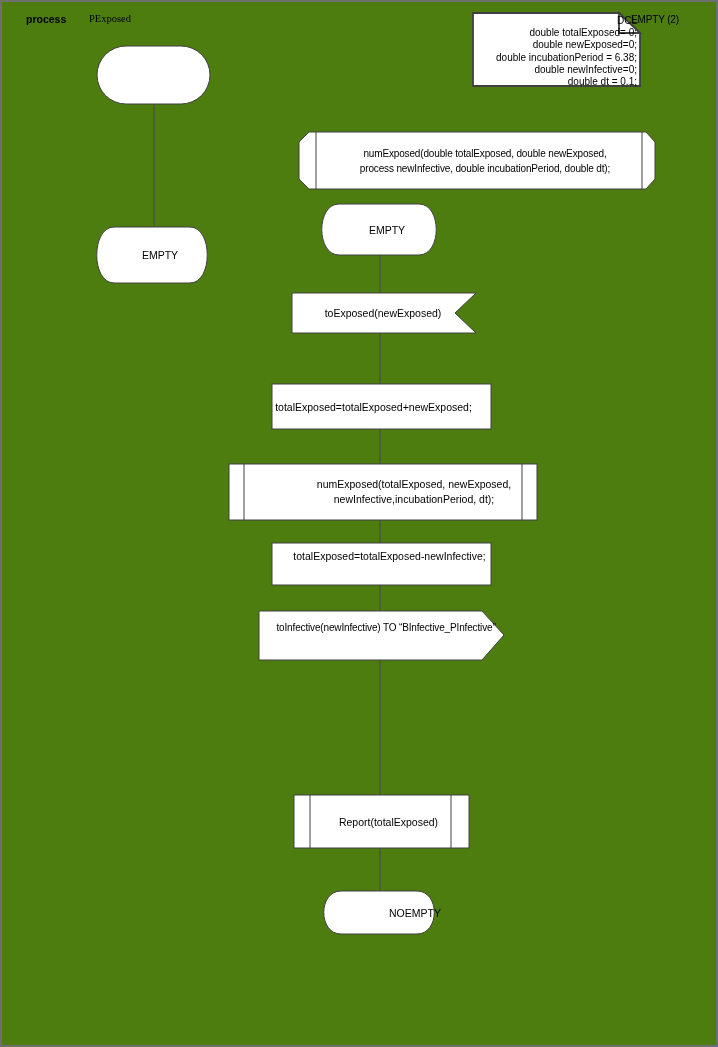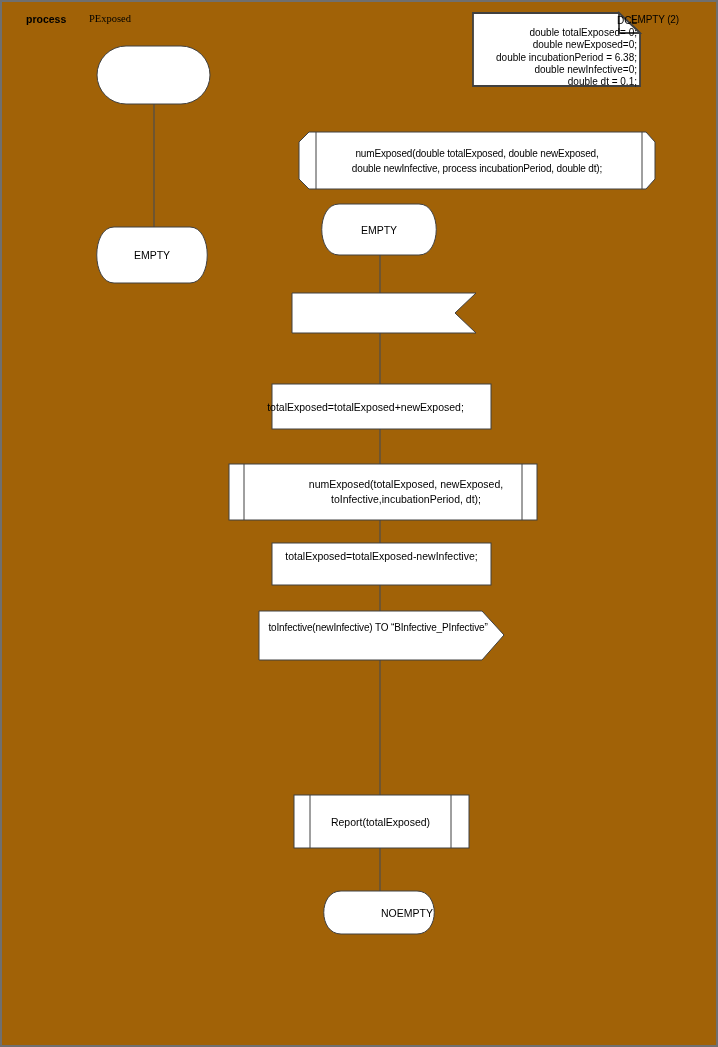--- a/index.html
+++ b/index.html
@@ -1,38 +1,39 @@
 <!DOCTYPE html>
 <html><head>
 <meta charset="utf-8">
 <style>
   html,body{margin:0;padding:0;background:#fff;}
   .canvas{
     position:relative;
     width:718px;height:1047px;
     box-sizing:border-box;
-    background:#a16207;
+    background:#4d7c0f;
     border:2px solid #6f6f6f;
     font-family:"Liberation Sans", sans-serif;
     color:#000;
     overflow:hidden;
   }
   .diagram-svg{position:absolute;left:0;top:0;}
   .shape{fill:#ffffff;stroke:#404040;stroke-width:1;}
   .shape-thick{fill:#ffffff;stroke:#404040;stroke-width:1.8;}
   .innerline{fill:none;stroke:#404040;stroke-width:1;}
   .connector{stroke:#4d4d4d;stroke-width:1.2;}
   .lbl{
     position:absolute;
     display:flex;flex-direction:column;
     align-items:center;justify-content:center;
     text-align:center;
     font-size:10.5px;line-height:14px;
     z-index:2;
     white-space:nowrap;
+    margin-left:8px;
   }
   .lbl-2line{line-height:15px;}
   .hdr{position:absolute;top:11px;font-size:10.5px;z-index:2;white-space:nowrap;}
   .bold{font-weight:bold;}
   .note-text{
     position:absolute;left:477px;top:13px;width:158px;
     font-size:10px;line-height:12.2px;text-align:right;z-index:2;
     white-space:nowrap;
   }
   .small{font-size:10px;letter-spacing:-0.15px;}
@@ -93,33 +94,34 @@
     <div>DCL</div>
     <div>double totalExposed= 0;</div>
     <div>double newExposed=0;</div>
     <div>double incubationPeriod = 6.38;</div>
     <div>double newInfective=0;</div>
     <div>double dt = 0.1;</div>
   </div>
 
   <div class="lbl lbl-2line small" style="left:297px;top:130px;width:356px;height:57px;">
     <div>numExposed(double totalExposed, double newExposed,</div>
-    <div>double newInfective, process incubationPeriod, double dt);</div>
+    <div>process newInfective, double incubationPeriod, double dt);</div>
   </div>
 
   <div class="lbl" style="left:95px;top:225px;width:110px;height:56px;">EMPTY</div>
 
   <div class="lbl" style="left:320px;top:202px;width:114px;height:51px;">EMPTY</div>
 
+  <div class="lbl" style="left:290px;top:291px;width:166px;height:40px;">toExposed(newExposed)</div>
 
   <div class="lbl" style="left:270px;top:382px;width:187px;height:45px;">totalExposed=totalExposed+newExposed;</div>
 
   <div class="lbl lbl-2line" style="left:242px;top:462px;width:324px;height:56px;">
     <div>numExposed(totalExposed, newExposed,</div>
-    <div>toInfective,incubationPeriod, dt);</div>
+    <div>newInfective,incubationPeriod, dt);</div>
   </div>
 
   <div class="lbl" style="left:270px;top:541px;width:219px;height:26px;">totalExposed=totalExposed-newInfective;</div>
 
   <div class="lbl small" style="left:257px;top:609px;width:238px;height:33px;">toInfective(newInfective) TO “BInfective_PInfective”</div>
 
   <div class="lbl" style="left:308px;top:793px;width:141px;height:53px;text-align:center;">Report(totalExposed)</div>
 
   <div class="lbl" style="left:322px;top:889px;width:110px;height:43px;padding-left:28px;">NOEMPTY</div>
 

